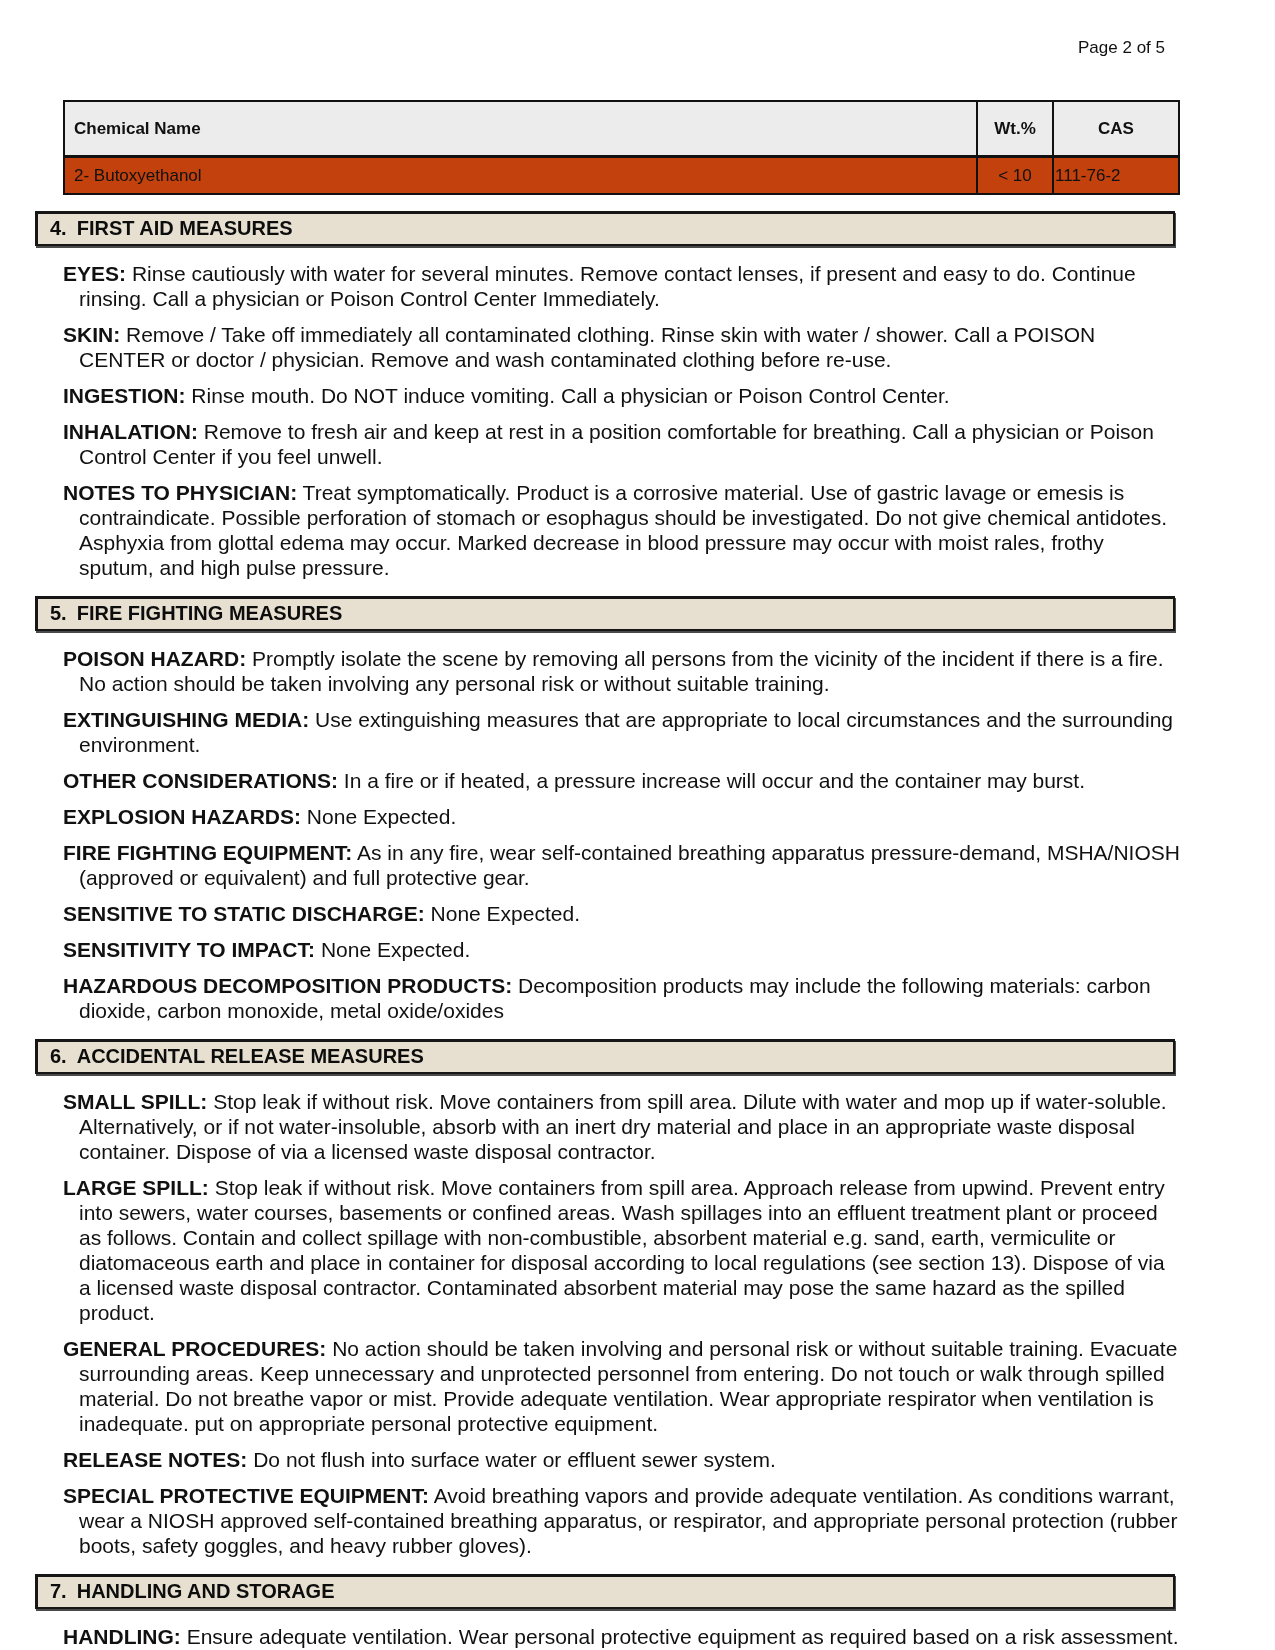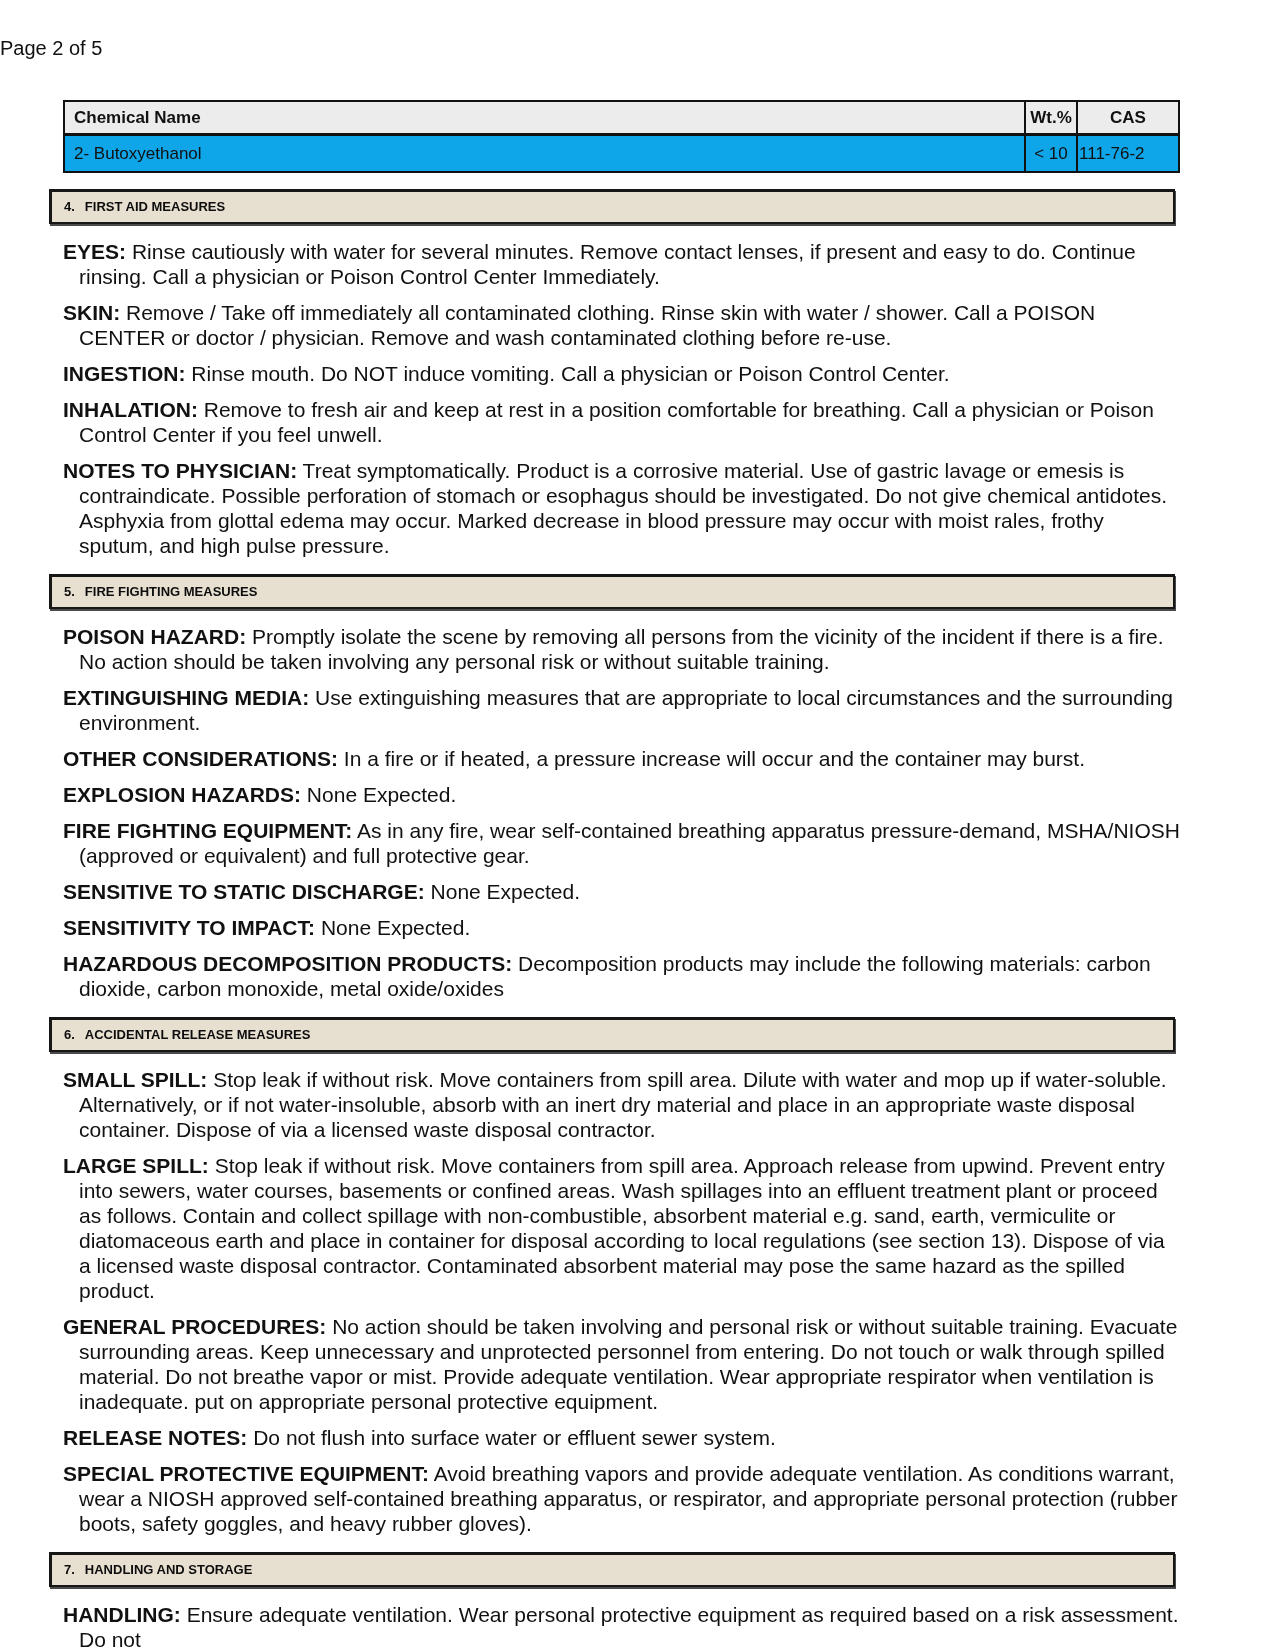--- a/index.html
+++ b/index.html
@@ -6,23 +6,23 @@
   body {
     width: 1275px;
     height: 1650px;
     background: #ffffff;
     color: #111111;
     font-family: "Liberation Sans", sans-serif;
     overflow: hidden;
     position: relative;
   }
   .page-label {
-    text-align: left;
+    text-align: right;
     padding: 38px 110px 0 0;
-    font-size: 20px;
+    font-size: 17px;
     line-height: 20px;
   }
   table.chem-table {
     border-collapse: collapse;
     margin: 42px 0 0 63px;
     width: 1117px;
     table-layout: fixed;
     border-radius: 23px;
   }
   table.chem-table th, table.chem-table td {
@@ -30,35 +30,35 @@
     font-size: 17px;
     overflow: hidden;
     white-space: nowrap;
   }
   table.chem-table th {
     background: #ececec;
     height: 29px;
     font-weight: bold;
     border-bottom-width: 3px;
   }
-  table.chem-table td { height: 33px; background: #0ea5e9; }
+  table.chem-table td { height: 33px; background: #c2410c; }
   .c-name { text-align: left; padding-left: 9px; }
   .c-wt   { width: 50px;  text-align: center; padding: 0 3px; }
   .c-cas  { width: 100px; text-align: left;  padding-right: 10px; }
-  th.c-wt, th.c-cas { text-align: center; padding: 0; }
+  th.c-wt, th.c-cas { text-align: center; padding: 12px; }
   .section-bar {
-    margin: 16px 100px 15px 49px;
+    margin: 16px 100px 15px 35px;
     background: #e7e0d1;
     border: 2px solid #161616;
     border-top-width: 3px;
     border-left-width: 3px;
     box-shadow: 1px 2px 0 #4a4a4a;
     padding: 4px 10px 5px 12px;
     font-weight: bold;
-    font-size: 13px;
+    font-size: 20px;
     line-height: 21px;
     color: #0d0d0d;
   }
   .section-bar .num { margin-right: 10px; }
   p.para {
     margin: 0 95px 11px 63px;
     padding-left: 16px;
     text-indent: -16px;
     font-size: 21px;
     line-height: 25px;

